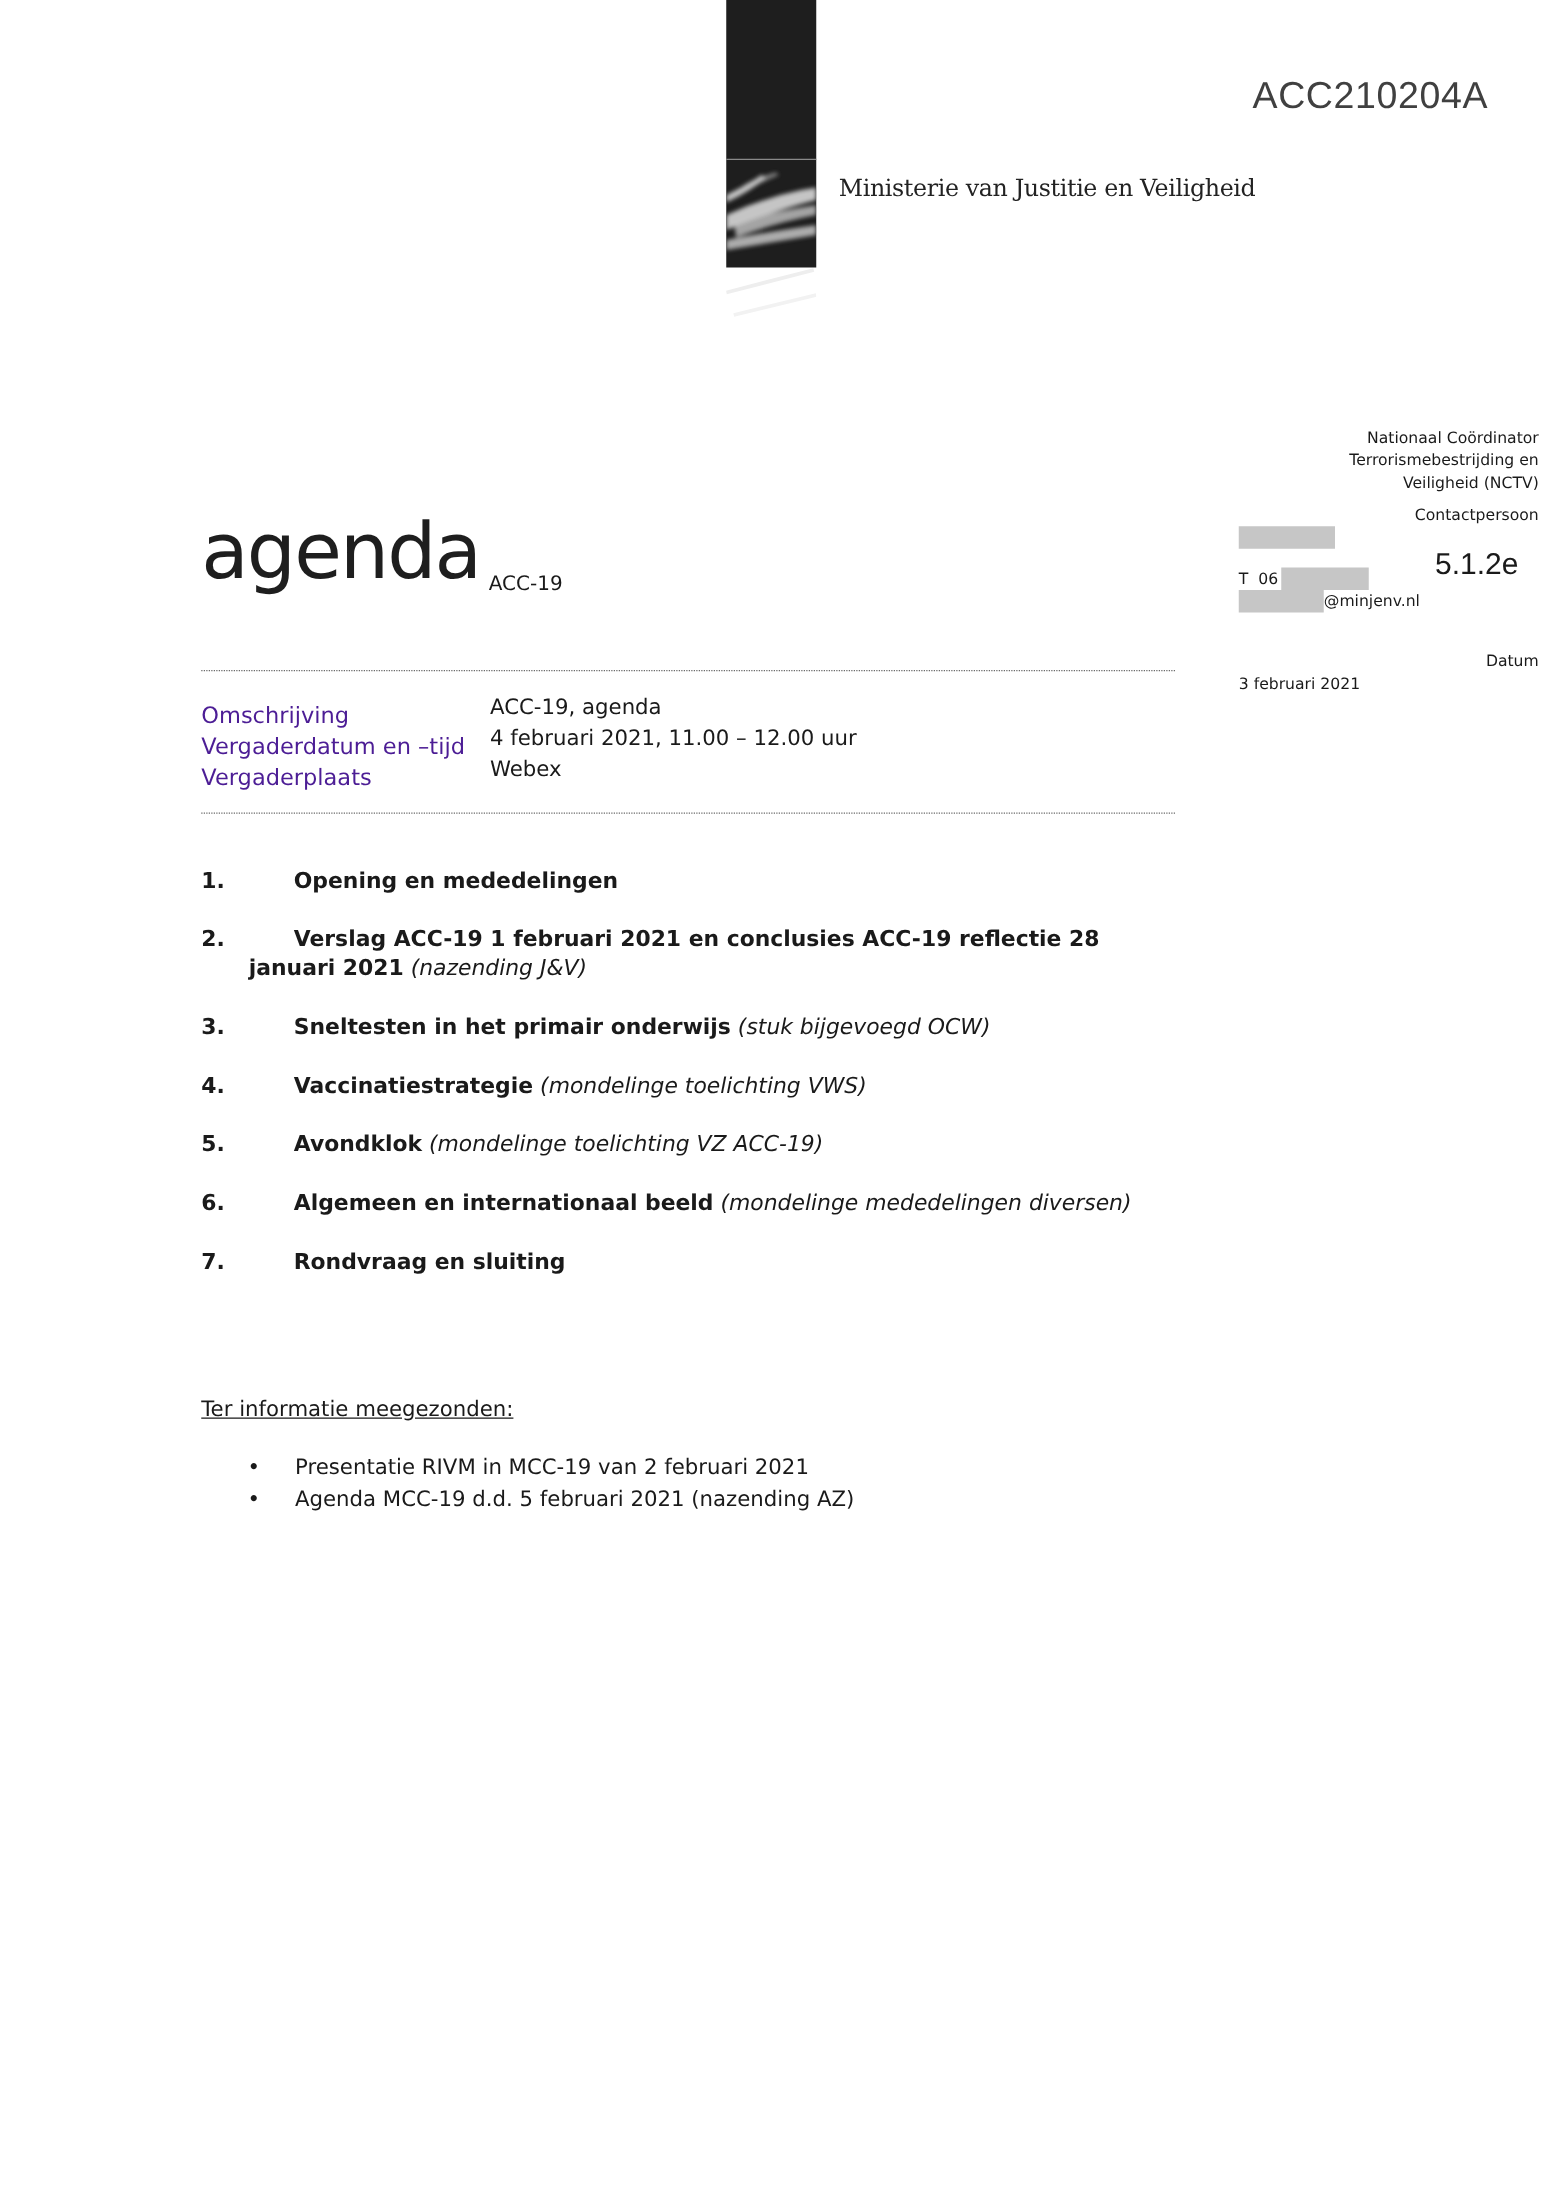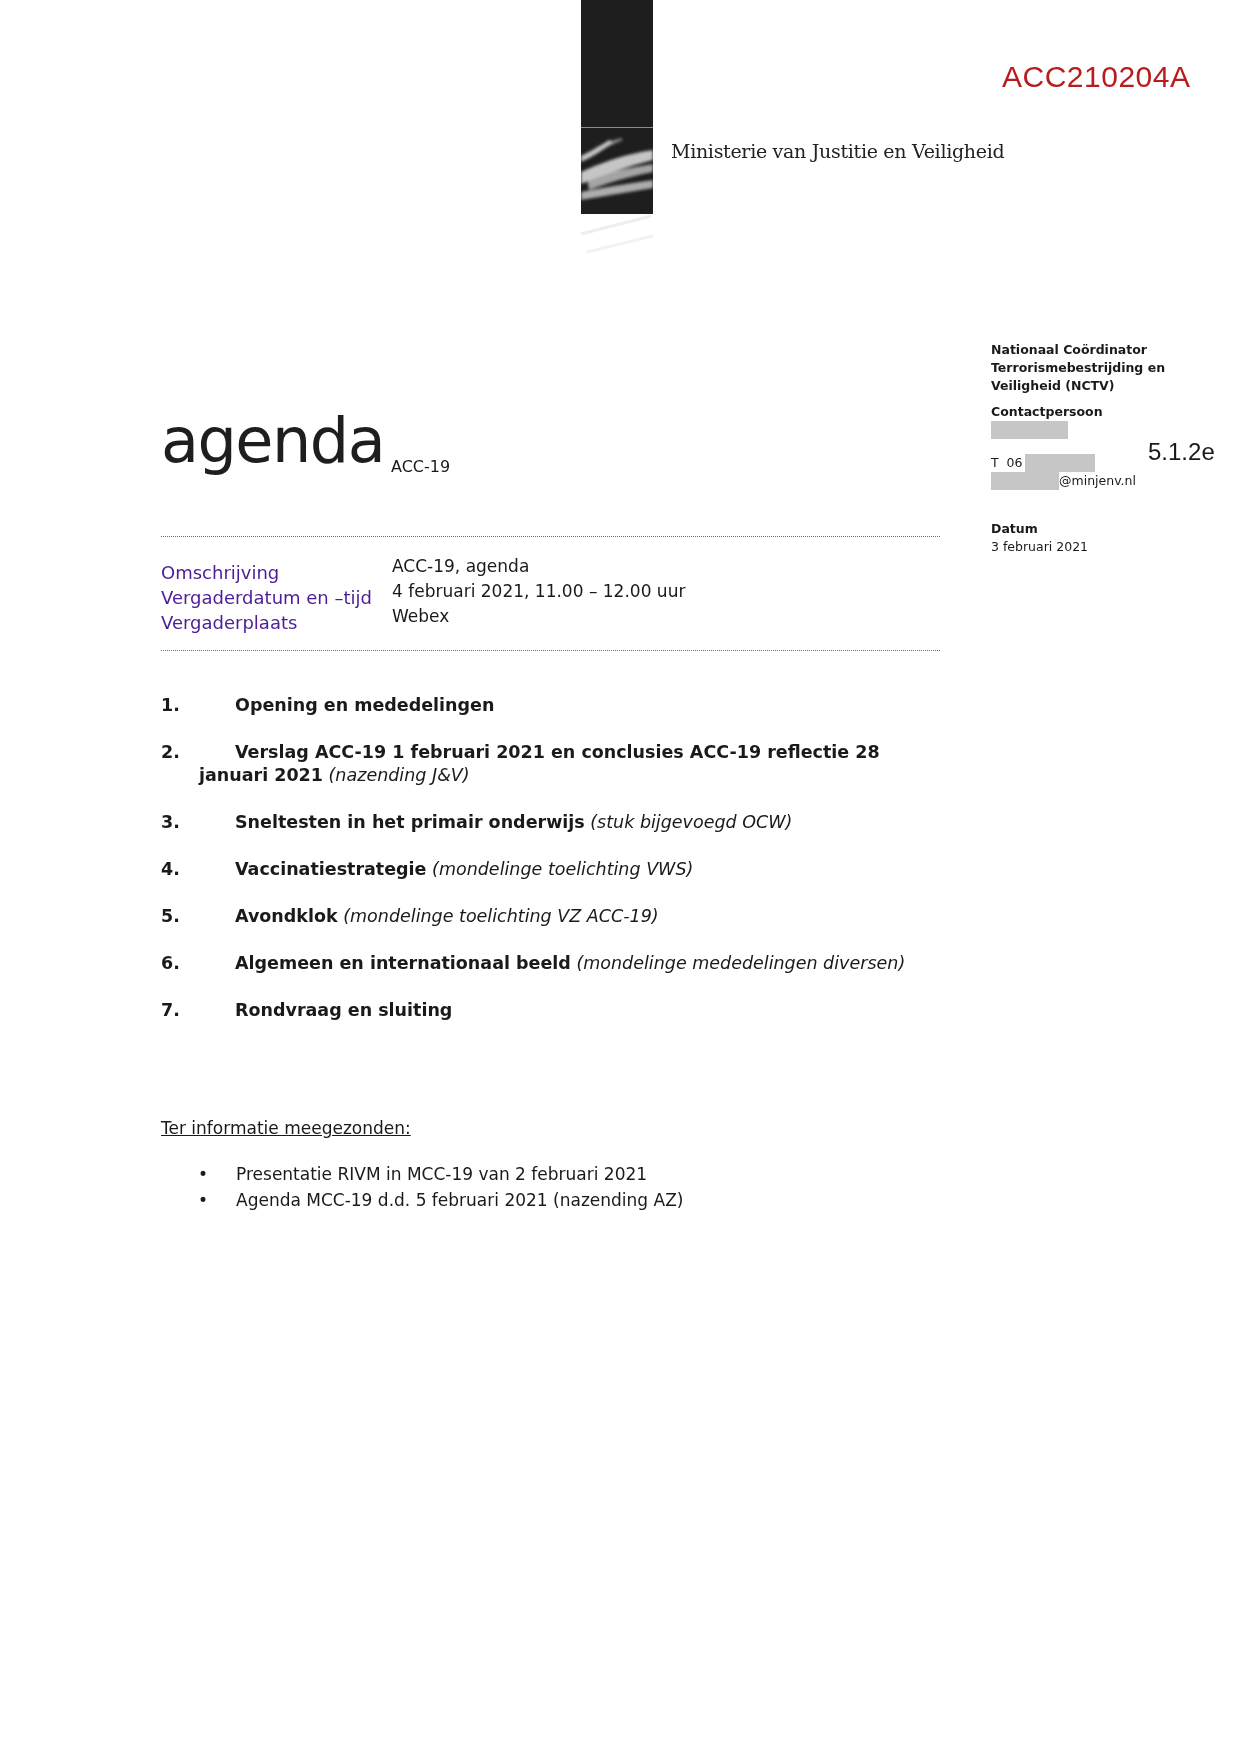--- a/index.html
+++ b/index.html
@@ -4,24 +4,24 @@
   <style>
     html, body { margin: 0; padding: 0; background: #ffffff; }
     body { width: 1241px; height: 1755px; position: relative; overflow: hidden; font-family: "DejaVu Sans", sans-serif; color: #1a1a1a; }
 
     .logo-bar { position: absolute; left: 581px; top: 0; width: 72px; height: 214px; background: #1e1e1e; }
     .logo-bar .divider { position: absolute; left: 0; top: 127px; width: 72px; height: 1px; background: #8a8a8a; }
     .logo-bar .texture { position: absolute; left: 0; top: 128px; width: 72px; height: 86px; overflow: hidden; }
     .logo-shadow { position: absolute; left: 581px; top: 214px; width: 72px; height: 45px; }
 
     .ministry { position: absolute; left: 671px; top: 140px; font-family: "DejaVu Serif", serif; font-size: 19px; color: #222; letter-spacing: -0.3px; }
-    .docref { position: absolute; left: 1002px; top: 60px; font-family: "Liberation Sans", sans-serif; font-size: 30px; color: #b91c1c; letter-spacing: 0.5px; }
+    .docref { position: absolute; left: 1002px; top: 60px; font-family: "Liberation Sans", sans-serif; font-size: 30px; color: #404040; letter-spacing: 0.5px; }
 
     .sidebar { position: absolute; left: 991px; top: 341px; width: 240px; font-family: "DejaVu Sans", sans-serif; font-size: 12.5px; line-height: 18px; color: #1a1a1a; }
-    .sidebar .bold { font-weight: bold; }
+    .sidebar .bold { font-weight: normal; text-align: right; }
     .sidebar .org { margin-bottom: 8px; }
     .redact { display: inline-block; background: #c6c6c6; height: 18px; vertical-align: top; }
     .sidebar .row { position: relative; height: 18px; }
     .sidebar .spacer { height: 22px; }
     .classification { position: absolute; left: 1148px; top: 438px; font-family: "Liberation Sans", sans-serif; font-size: 24px; color: #1a1a1a; }
 
     .title-wrap { position: absolute; left: 161px; top: 404px; }
     .title { font-family: "DejaVu Sans", sans-serif; font-size: 62px; letter-spacing: -1.5px; color: #1e1e1e; font-weight: normal; display: inline-block; }
     .subtitle { position: absolute; left: 391px; top: 457px; font-size: 16px; color: #1a1a1a; }
 

